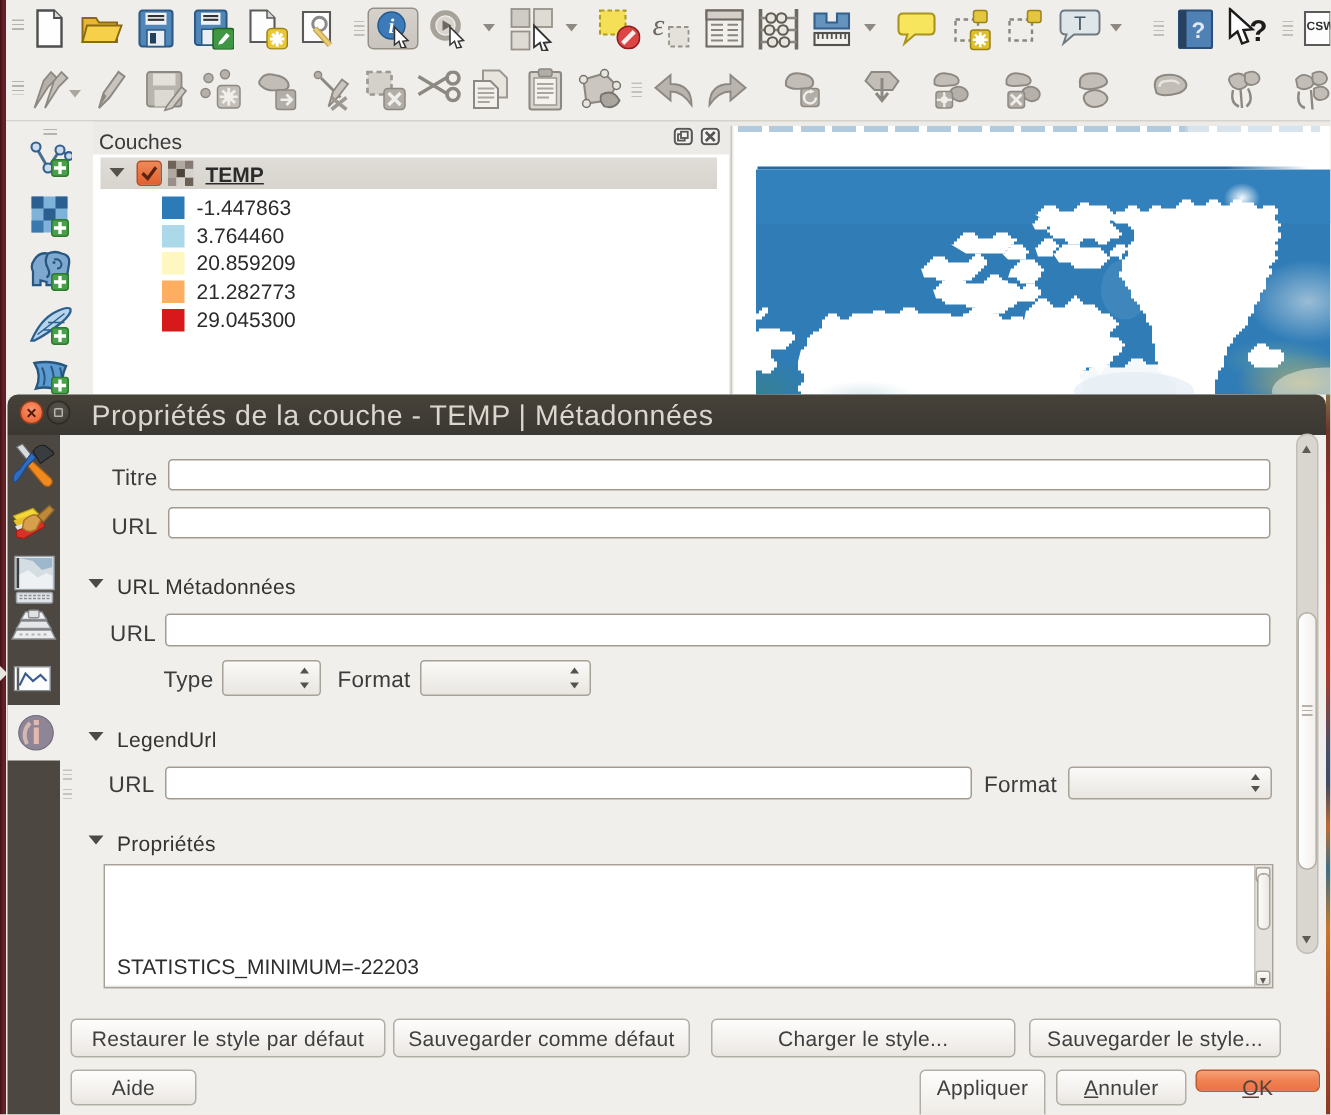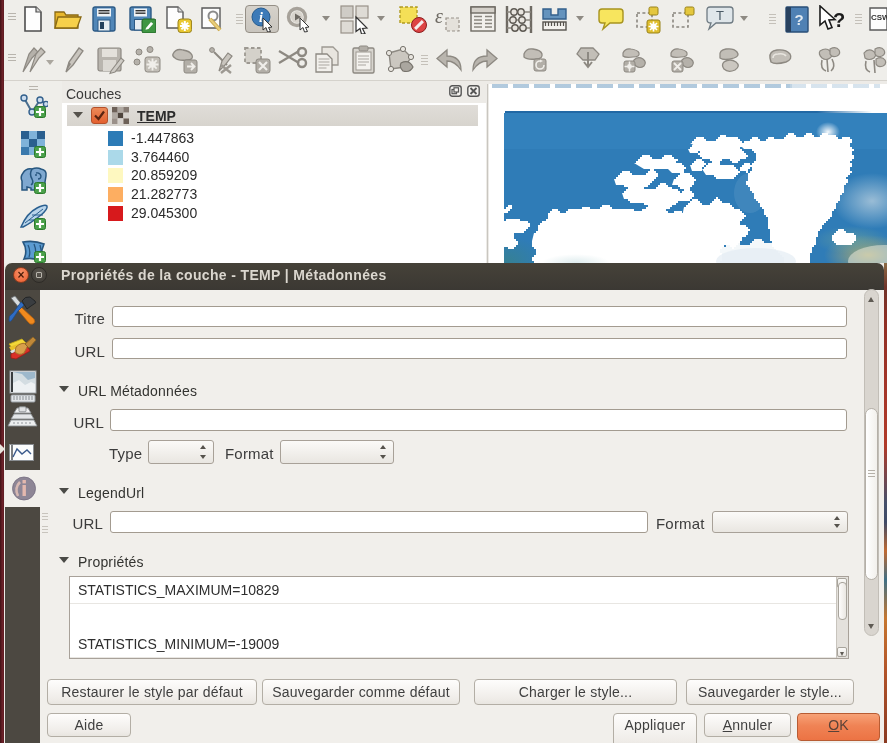--- a/index.html
+++ b/index.html
@@ -19,21 +19,21 @@
 #paneltitle { left:62px; top:84px; width:420px; height:20px; color:#3a3a3a; font-size:13px; line-height:20px; padding-left:4px; font-size:14px; }
 #panelbody { left:62px; top:103px; width:424px; height:160px; background:#ffffff; }
 #mapcanvas { left:489px; top:84px; width:398px; height:179px; background:#ffffff; }
 #vline1 { left:487px; top:84px; width:1px; height:179px; background:#c9c6c0; }
 
 #temprow { left:67px; top:105px; width:411px; height:21px; background:linear-gradient(180deg,#e0ddd8,#d7d4ce); }
 
 #dlg { left:5px; top:263px; width:879px; height:480px; }
 #dlgtitle { left:0; top:0; width:879px; height:27px; background:linear-gradient(180deg,#464239,#3b3833);
   border-radius:7px 7px 0 0; }
-#dlgtitle .txt { position:absolute; left:56px; top:4px; font-size:14px; font-weight:bold; color:#dbd7cf; letter-spacing:0.35px; }
+#dlgtitle .txt { position:absolute; left:56px; top:4px; font-size:19px; font-weight:normal; color:#dbd7cf; letter-spacing:0.35px; }
 #btnclose { left:8px; top:4px; width:16px; height:16px; border-radius:50%;
   background:radial-gradient(circle at 50% 35%,#f8956c,#ef6b3e 70%,#d9572e); border:1px solid #893c1f;
   color:#4f1c08; font-size:12px; font-weight:bold; text-align:center; line-height:14px; }
 #btnmax { left:26px; top:4px; width:16px; height:16px; border-radius:50%;
   background:radial-gradient(circle at 50% 35%,#5a564f,#413e38 75%); border:1px solid #2e2b27; }
 #btnmax div { position:absolute; left:4px; top:4px; width:6px; height:6px; border:1.5px solid #b8b4ac; border-radius:1px; }
 #dlgbody { left:0; top:27px; width:879px; height:453px; background:#f1efeb; }
 #sidebar { left:0; top:27px; width:35px; height:453px; background:#4c4841; }
 #seltab { left:0; top:207px; width:36px; height:37px; background:#f1efeb; }
 
@@ -549,31 +549,30 @@
 <div class="lbl" style="left:70px; top:515px; width:33px; text-align:right;">URL</div>
 <div class="input" style="left:110px; top:511px; width:538px; height:22px;"></div>
 <div class="lbl" style="left:656px; top:515px;">Format</div>
 <div class="spin" style="left:712px; top:511px; width:136px; height:22px;">
     <div class="up"></div>
     <div class="dn"></div>
   </div>
 <div class="arrow-d" style="left:59px; top:557px;"></div>
 <div class="sect" style="left:78px; top:554px;">Propriétés</div>
 <div class="abs" id="proplist">
-  <div class="prow" style="top:0;">STATISTICS_MAXIMUM=10829</div>
-  <div class="prow" style="top:54px;">STATISTICS_MINIMUM=-19009</div>
+  <div class="prow" style="top:54px;">STATISTICS_MINIMUM=-22203</div>
 </div>
 <div class="btn" style="left:47px; top:679px; width:210px; height:26px; line-height:24px;">Restaurer le style par défaut</div>
 <div class="btn" style="left:262px; top:679px; width:198px; height:26px; line-height:24px;">Sauvegarder comme défaut</div>
 <div class="btn" style="left:474px; top:679px; width:203px; height:26px; line-height:24px;">Charger le style...</div>
 <div class="btn" style="left:686px; top:679px; width:168px; height:26px; line-height:24px;">Sauvegarder le style...</div>
 <div class="btn" style="left:47px; top:713px; width:84px; height:24px; line-height:22px;">Aide</div>
 <div class="btn" style="left:613px; top:713px; width:84px; height:36px; line-height:22px;">Appliquer</div>
 <div class="btn" style="left:704px; top:713px; width:87px; height:24px; line-height:22px;"><u>A</u>nnuler</div>
-<div class="btn" id="okbtn" style="left:797px; top:713px; width:83px; height:28px; line-height:22px;"><u>O</u>K</div>
+<div class="btn" id="okbtn" style="left:797px; top:713px; width:83px; height:15px; line-height:22px;"><u>O</u>K</div>
 <div class="abs" id="osb"></div>
 <div class="abs" style="left:868px; top:297px; width:0; height:0; border-left:3.5px solid transparent; border-right:3.5px solid transparent; border-bottom:5px solid #5f5b54;"></div>
 <div class="abs" style="left:868px; top:624px; width:0; height:0; border-left:3.5px solid transparent; border-right:3.5px solid transparent; border-top:5px solid #5f5b54;"></div>
 <div class="abs" id="osbthumb"></div>
 <div class="abs" style="left:868px; top:470px; width:7px; height:8px; background:repeating-linear-gradient(180deg,#b5b0a8 0 1px,transparent 1px 3px);"></div>
 
 <div class="abs" style="left:836px; top:577px; width:12px; height:81px; background:#e4e1dc; border-left:1px solid #c8c4bd;"></div>
 <div class="abs" style="left:837px; top:578px; width:10px; height:10px; background:linear-gradient(180deg,#fbfaf8,#e9e6e1); border:1px solid #a8a49c; border-radius:2px;"></div>
 <div class="abs" style="left:839.5px; top:581.5px; width:0; height:0; border-left:2.5px solid transparent; border-right:2.5px solid transparent; border-bottom:4px solid #5f5b54;"></div>
 <div class="abs" style="left:837px; top:647px; width:10px; height:10px; background:linear-gradient(180deg,#fbfaf8,#e9e6e1); border:1px solid #a8a49c; border-radius:2px;"></div>

